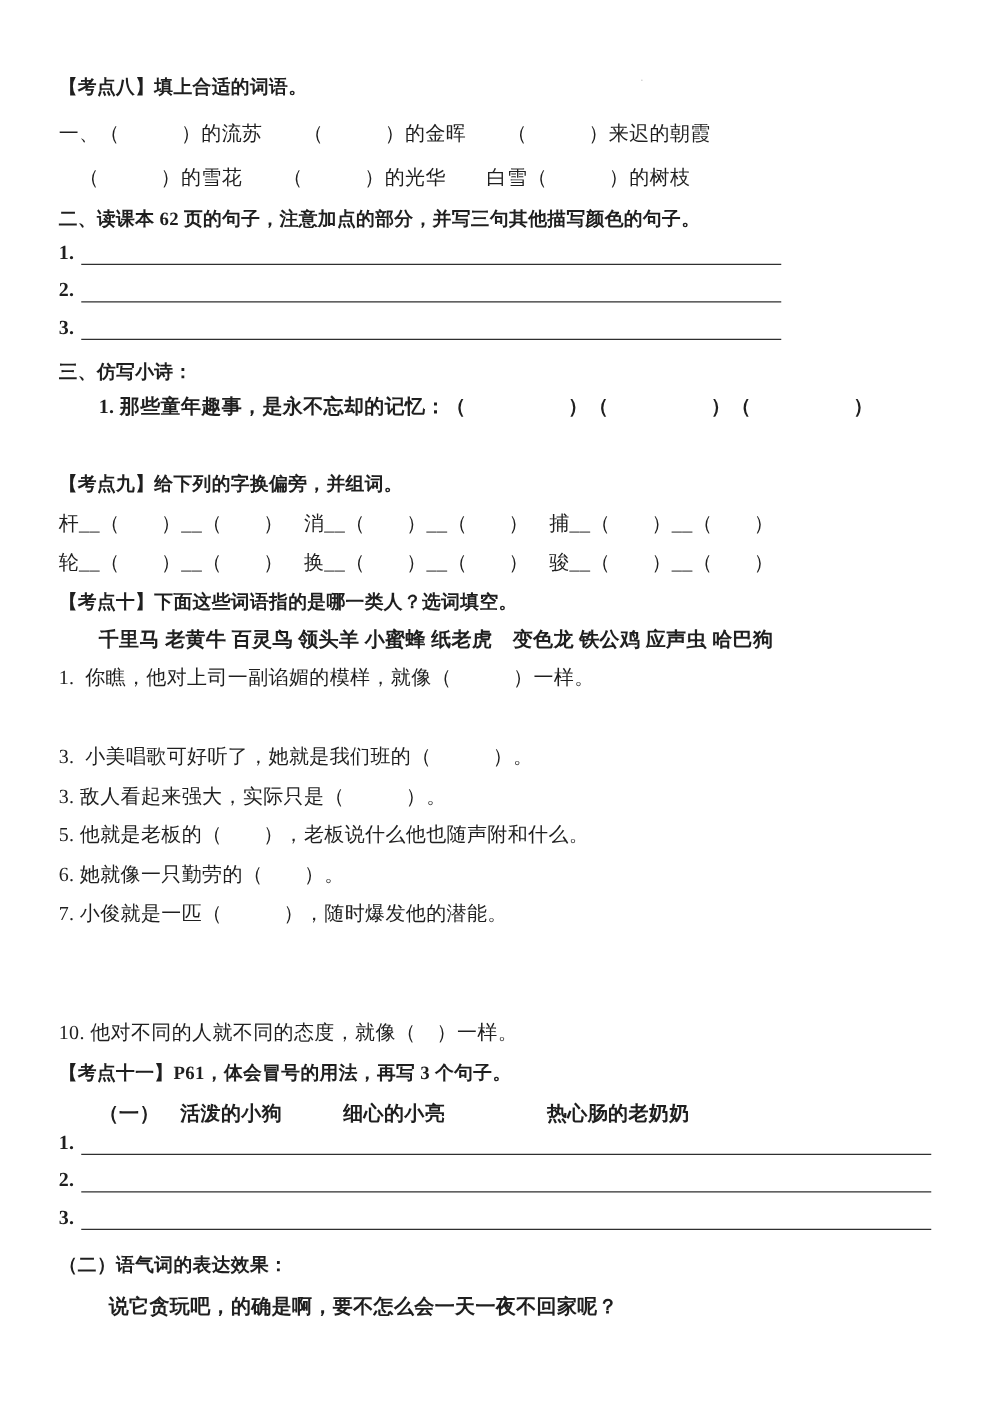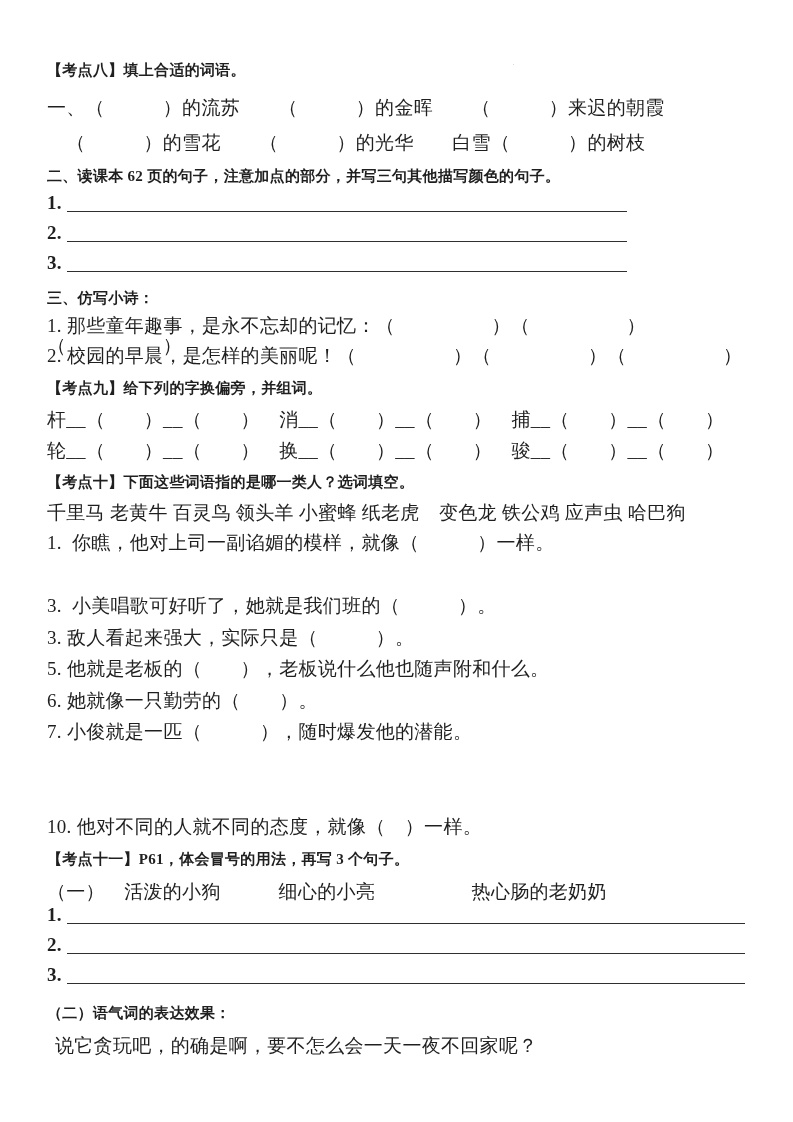--- a/index.html
+++ b/index.html
@@ -9,26 +9,26 @@
     height: 1122px;
     background: #ffffff;
     font-family: "Liberation Serif", "DejaVu Serif", serif;
     color: #1f1f1f;
     overflow: hidden;
   }
   .ln {
     position: absolute;
     left: 47px;
     right: 48px;
-    font-size: 19px;
+    font-size: 16px;
     line-height: 20px;
     white-space: pre-wrap;
     letter-spacing: 0.3px;
   }
-  .bold { font-weight: normal; }
+  .bold { font-weight: bold; margin-left: 32px; }
   .heading { font-weight: bold; font-size: 15px; }
   .blank { display: flex; align-items: flex-end; height: 20px; }
   .blank .num { font-weight: bold; margin-right: 5px; line-height: 18px; }
   .rule { border-bottom: 1.6px solid #2f2f2f; height: 18px; }
   .rule.short { width: 560px; }
   .rule.long { flex: 1; }
   .stray {
     position: absolute;
     left: 512px;
     top: 60px;
@@ -57,21 +57,20 @@
     <span class="num">2.</span>
     <div class="rule short"></div>
   </div>
   <div class="ln blank" style="top:252px">
     <span class="num">3.</span>
     <div class="rule short"></div>
   </div>
 
   <div class="ln heading" style="top:288px">三、仿写小诗：</div>
   <div class="ln bold" style="top:316px">1. 那些童年趣事，是永不忘却的记忆：（　　　　　）（　　　　　）（　　　　　）</div>
-  <div class="ln bold" style="top:346px">2. 校园的早晨，是怎样的美丽呢！（　　　　　）（　　　　　）（　　　　　）</div>
 
   <div class="ln heading" style="top:378px">【考点九】给下列的字换偏旁，并组词。</div>
   <div class="ln" style="top:410px">杆__（　　）__（　　）　消__（　　）__（　　）　捕__（　　）__（　　）</div>
   <div class="ln" style="top:441px">轮__（　　）__（　　）　换__（　　）__（　　）　骏__（　　）__（　　）</div>
 
   <div class="ln heading" style="top:472px">【考点十】下面这些词语指的是哪一类人？选词填空。</div>
   <div class="ln bold" style="top:503px">千里马 老黄牛 百灵鸟 领头羊 小蜜蜂 纸老虎　变色龙 铁公鸡 应声虫 哈巴狗</div>
   <div class="ln" style="top:533px">1.  你瞧，他对上司一副谄媚的模样，就像（　　　）一样。</div>
   <div class="ln" style="top:596px">3.  小美唱歌可好听了，她就是我们班的（　　　）。</div>
   <div class="ln" style="top:628px">3. 敌人看起来强大，实际只是（　　　）。</div>

